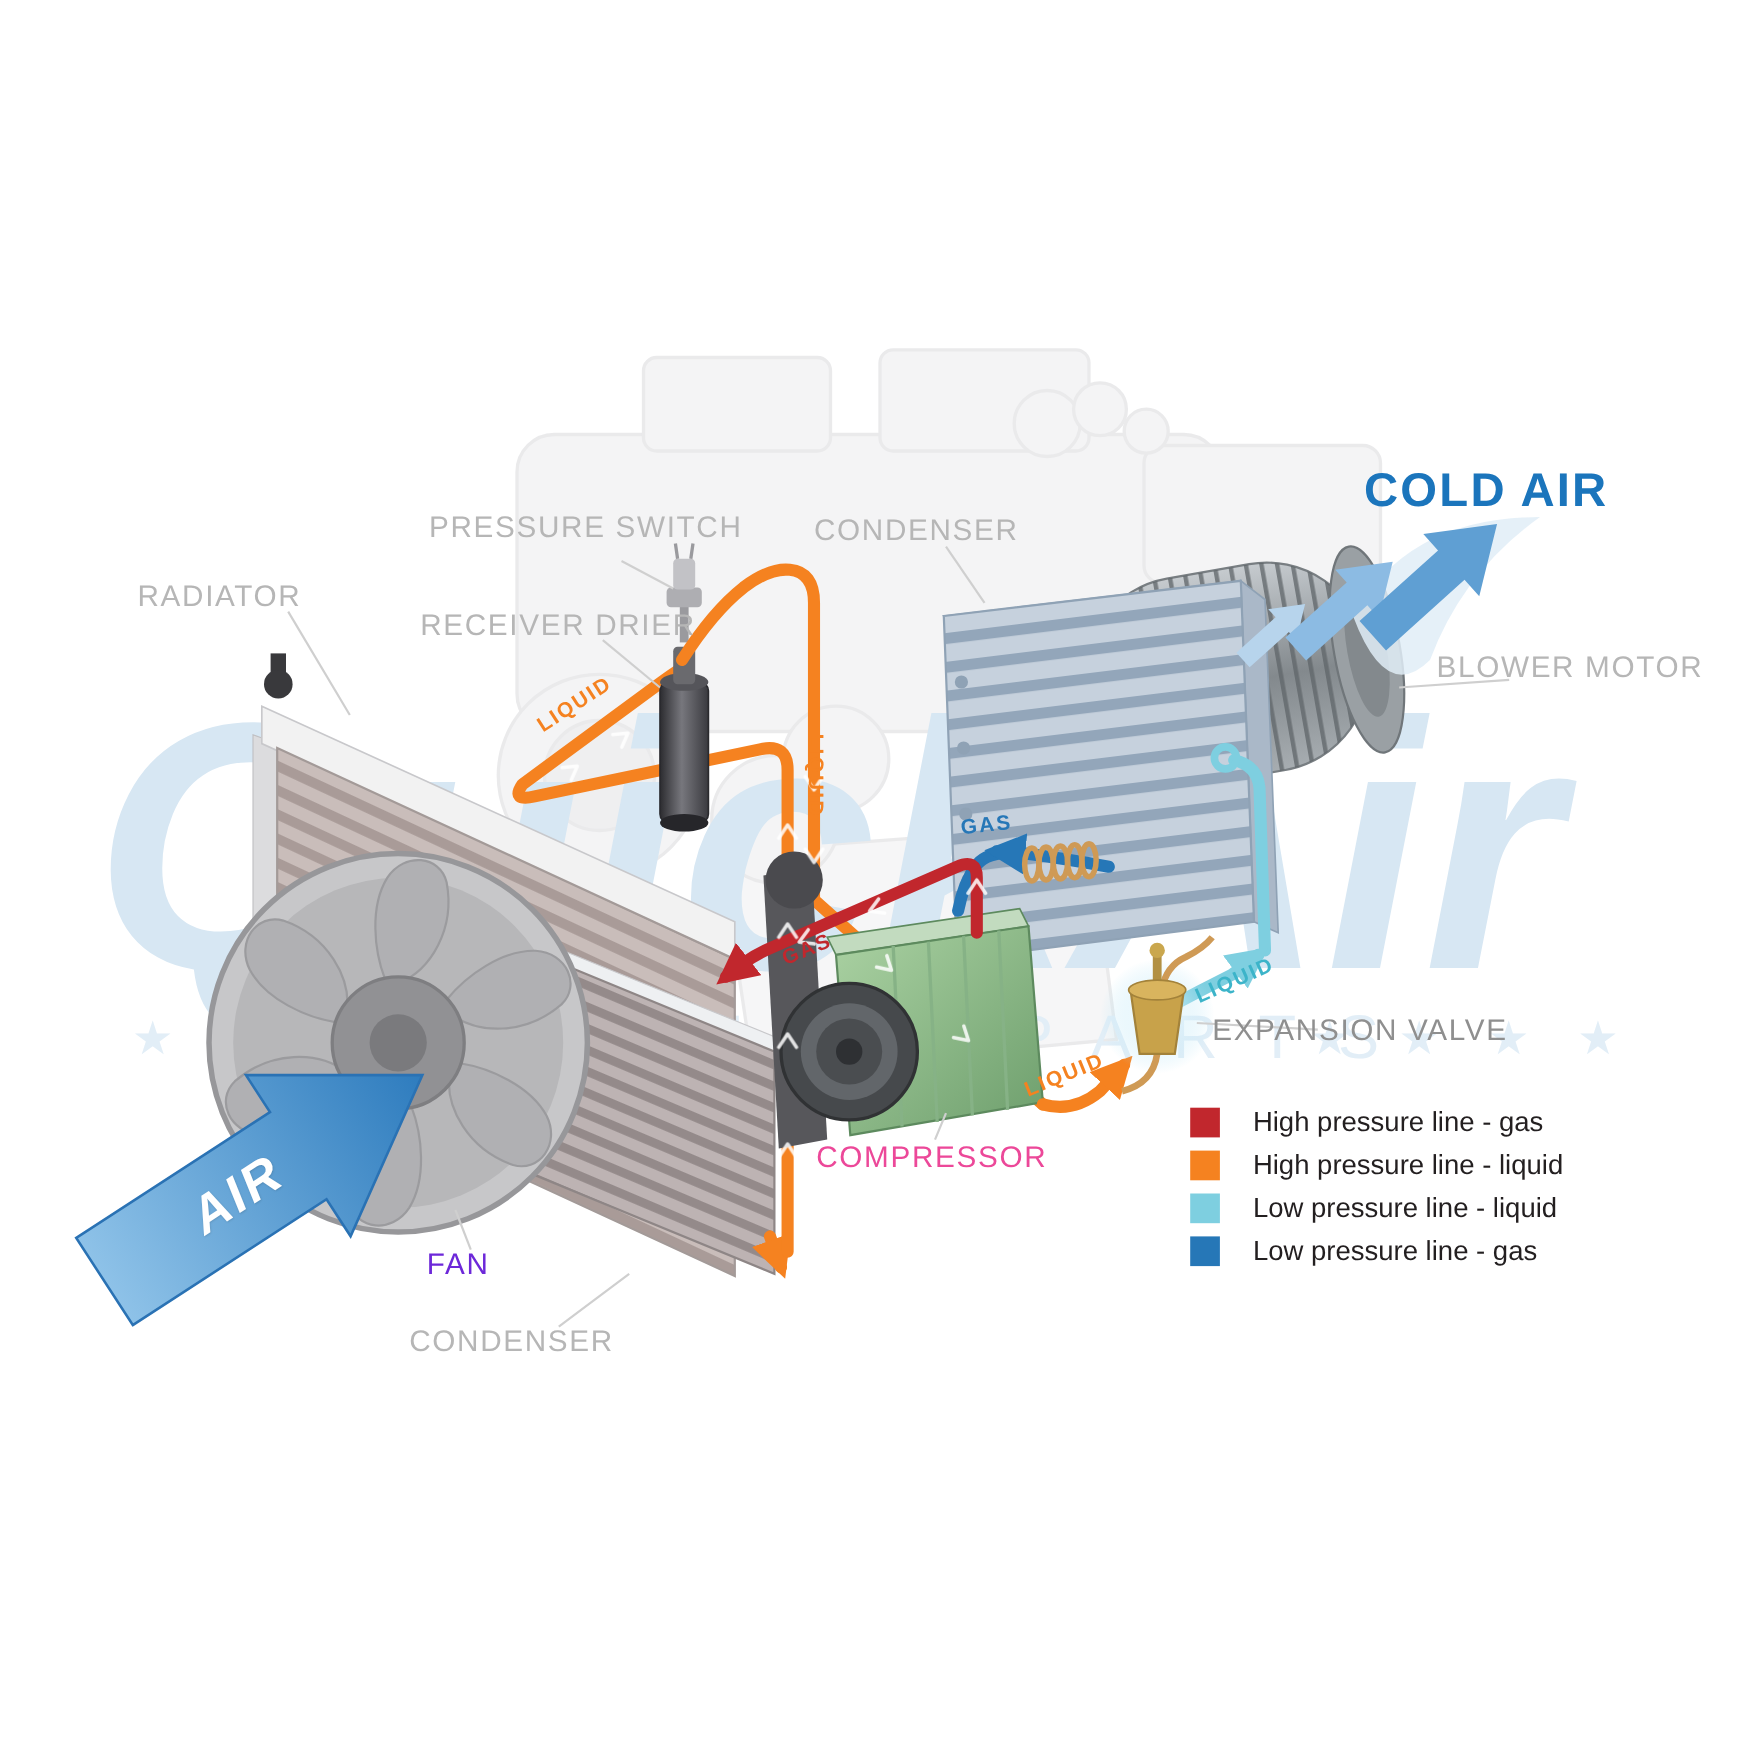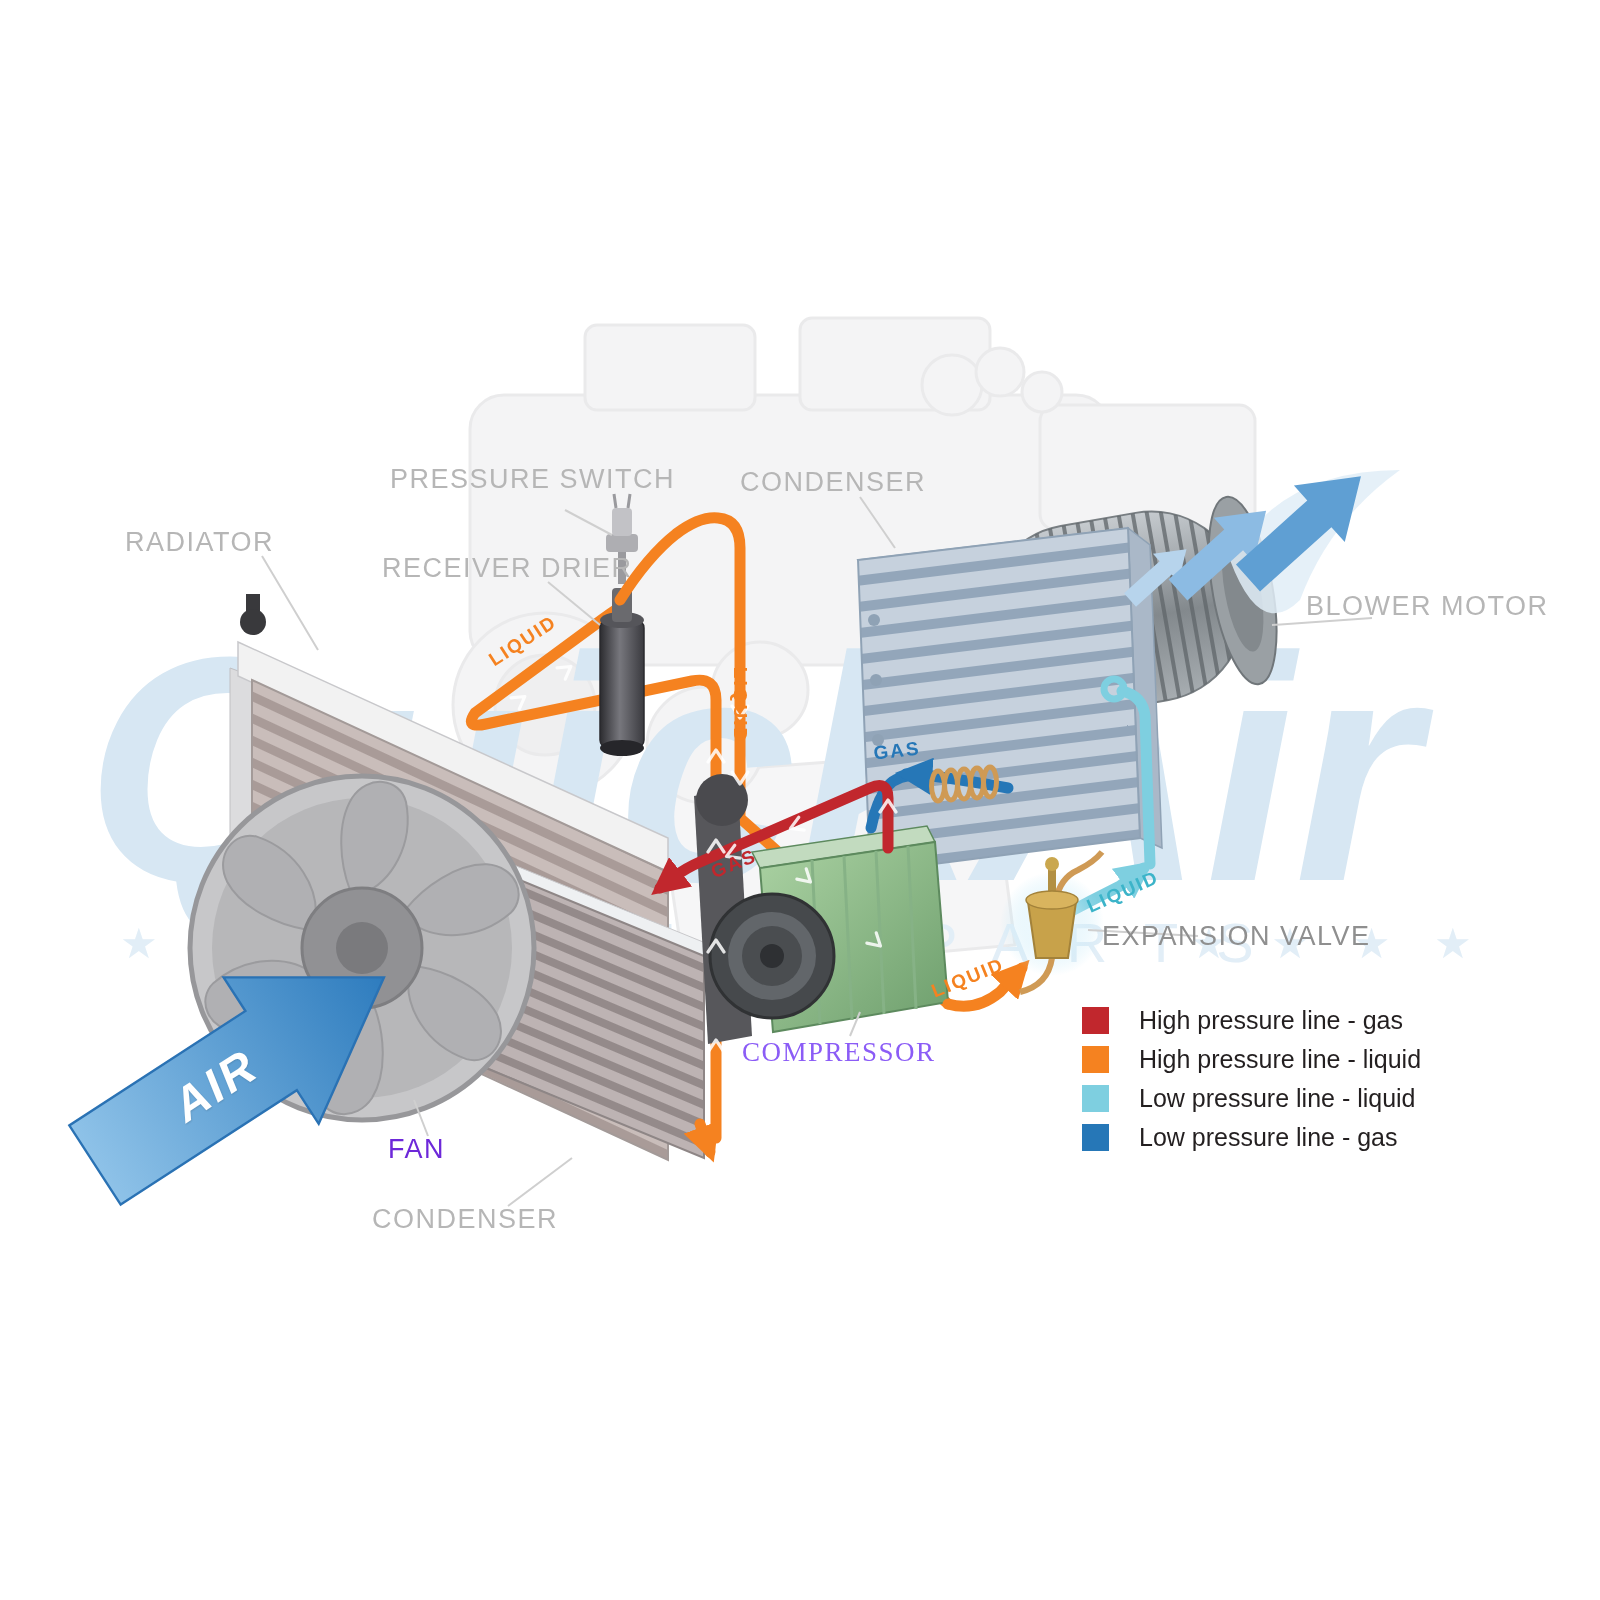--- a/index.html
+++ b/index.html
@@ -262,24 +262,25 @@
     <path d="M0,40 L178,40 L178,74 L292,0 L178,-74 L178,-40 L0,-40 Z" fill="url(#airGrad)" stroke="#2a72b4" stroke-width="2"></path>
   </g>
 </svg>
 
 <div class="lbl" style="left: 125px; top: 527px; color: rgb(182, 182, 182);">RADIATOR</div>
 <div class="lbl" style="left: 390px; top: 464px; color: rgb(182, 182, 182);">PRESSURE SWITCH</div>
 <div class="lbl" style="left: 382px; top: 553px; color: rgb(182, 182, 182);">RECEIVER DRIER</div>
 <div class="lbl" style="left: 740px; top: 467px; color: rgb(182, 182, 182);">CONDENSER</div>
 <div class="lbl" style="left: 1278px; top: 591px; color: rgb(182, 182, 182); margin-left: 28px;">BLOWER MOTOR</div>
 <div class="lbl" style="left:1102px;top:921px;color:#8f8f8f;">EXPANSION VALVE</div>
-<div class="lbl" style="left: 742px; top: 1037px; color: #8b5cf6; font-family: Liberation Serif, serif;">COMPRESSOR</div>
+<div class="lbl" style="left: 742px; top: 1037px; color: #ec4899;">COMPRESSOR</div>
 <div class="lbl" style="left: 388px; top: 1134px; color: #6d28d9;">FAN</div>
 <div class="lbl" style="left: 372px; top: 1204px; color: rgb(182, 182, 182);">CONDENSER</div>
 
+<div class="cold" style="left: 1240px; top: 422px; color: rgb(27, 117, 188);">COLD AIR</div>
 
 <div class="flow" style="left: 523px; top: 641px; transform: translate(-50%, -50%) rotate(-33deg); color: rgb(245, 130, 32);">LIQUID</div>
 <div class="flow" style="left: 740px; top: 705px; transform: translate(-50%, -50%) rotate(90deg); color: rgb(245, 130, 32);">LIQUID</div>
 <div class="flow" style="left: 897px; top: 751px; transform: translate(-50%, -50%) rotate(-6deg); color: rgb(38, 119, 183);">GAS</div>
 <div class="flow" style="left: 734px; top: 864px; transform: translate(-50%, -50%) rotate(-22deg); color: rgb(193, 39, 45);">GAS</div>
 <div class="flow" style="left: 1123px; top: 892px; transform: translate(-50%, -50%) rotate(-24deg); color: rgb(60, 180, 201);">LIQUID</div>
 <div class="flow" style="left: 968px; top: 978px; transform: translate(-50%, -50%) rotate(-22deg); color: rgb(245, 130, 32);">LIQUID</div>
 
 <div class="air-text" style="left:215px;top:1085px;transform:translate(-50%,-50%) rotate(-33deg);">AIR</div>
 

